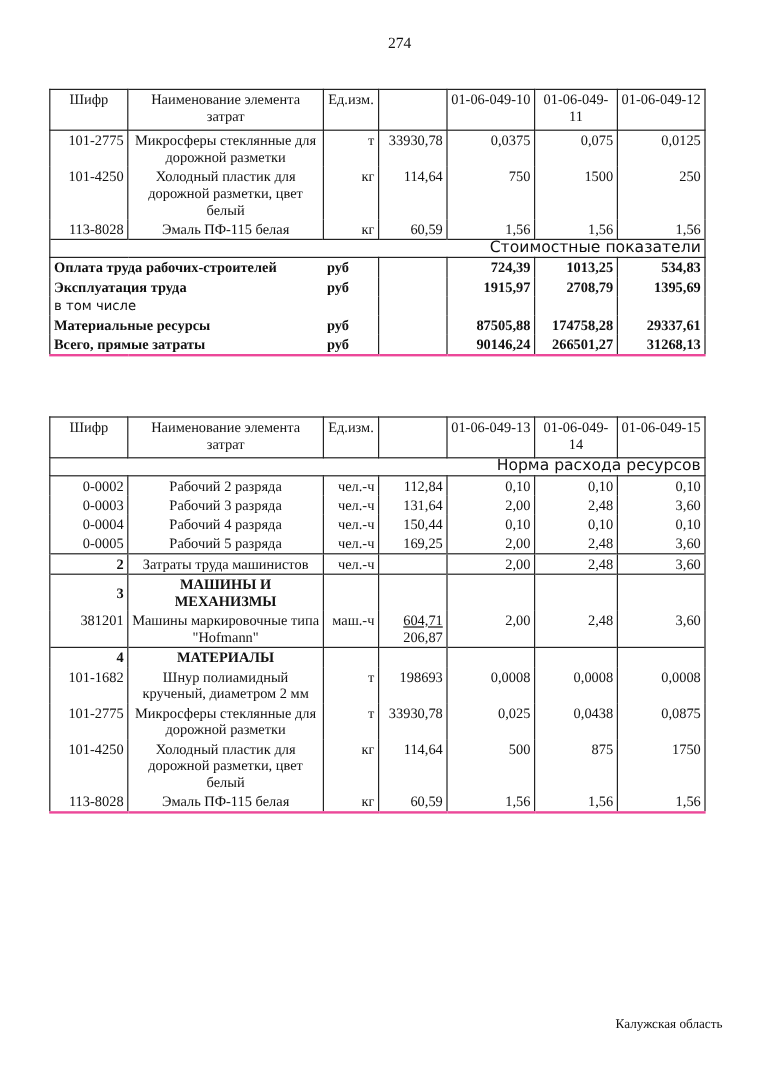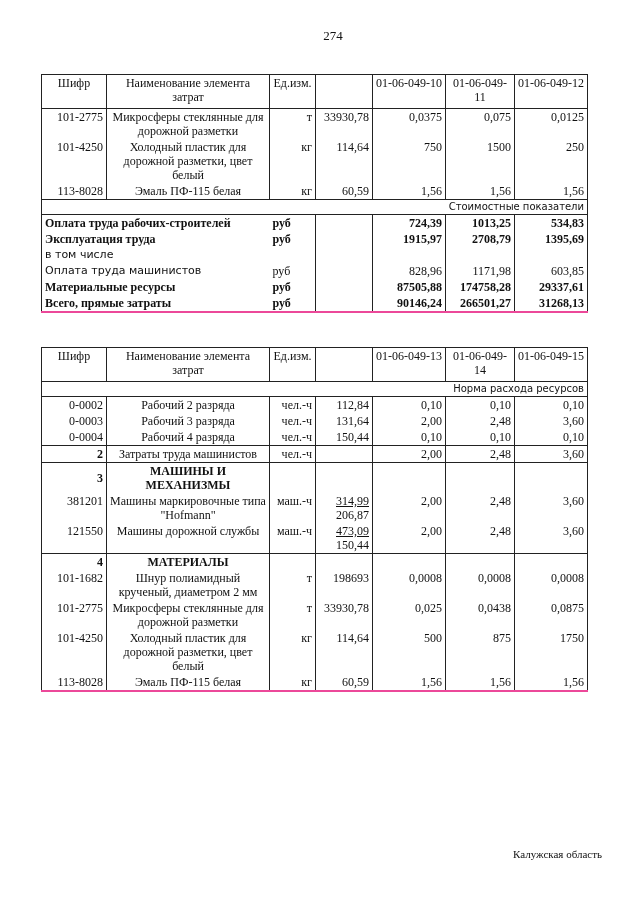--- a/index.html
+++ b/index.html
@@ -7,21 +7,21 @@
          font-family:"Liberation Serif", serif; color:#111; }
   .page-num { position:absolute; top:28px; left:0; width:640px; text-align:center; font-size:13px;padding-left:13px; }
   .footer { position:absolute; top:848px; left:513px; font-size:11px; }
   table.t { position:absolute; left:41px; width:546px; border-collapse:collapse; table-layout:fixed;
             font-size:12px; line-height:14px; }
   table.t td { padding:1px 3px; vertical-align:top; border-left:1px solid #222; border-right:1px solid #222; }
   table.t col.c1 { width:65px; } table.t col.c2 { width:163px; } table.t col.c3 { width:46px; }
   table.t col.c4 { width:57px; } table.t col.c5 { width:73px; } table.t col.c6 { width:69px; } table.t col.c7 { width:73px; }
   .hdr td { border-top:1px solid #222; border-bottom:1px solid #222; text-align:center; vertical-align:top; padding-top:2px; height:31px; }
   .ctr { text-align:right; } .rt { text-align:right; } .lt { text-align:center; }
-  .sub td { border:1px solid #222; font-family:"DejaVu Sans", sans-serif; font-size:10px; text-align:right; height:12px; line-height:12px; padding:0 4px; }
+  .sub td { border:1px solid #222; font-family:"DejaVu Sans", sans-serif; font-size:13px; text-align:right; height:12px; line-height:12px; padding:0 4px; }
   .b { font-weight:bold; }
   .cost td { padding-left:6px; }
   .cost td.nm { border-right:none; }
   .cost td.u { border-left:none; }
   .last td { border-bottom:2px solid #ec4899; }
   .topline td { border-top:1px solid #222; }
   .u-line { text-decoration:underline; }
   .cost2 td.nm { font-size:11px; font-family:"DejaVu Sans", sans-serif; }
 </style>
 </head>
@@ -96,28 +96,20 @@
     <td class="rt">1395,69</td>
   </tr>
   <tr class="cost cost2">
     <td colspan="2" class="nm">в том числе</td>
     <td class="u"></td>
     <td></td>
     <td class="rt"></td>
     <td class="rt"></td>
     <td class="rt"></td>
   </tr>
-  <tr class="cost cost2">
-    <td colspan="2" class="nm">Оплата труда машинистов</td>
-    <td class="u">руб</td>
-    <td></td>
-    <td class="rt">828,96</td>
-    <td class="rt">1171,98</td>
-    <td class="rt">603,85</td>
-  </tr>
   <tr class="cost b">
     <td colspan="2" class="nm">Материальные ресурсы</td>
     <td class="u">руб</td>
     <td></td>
     <td class="rt">87505,88</td>
     <td class="rt">174758,28</td>
     <td class="rt">29337,61</td>
   </tr>
   <tr class="cost b last">
     <td colspan="2" class="nm">Всего, прямые затраты</td>
@@ -173,20 +165,29 @@
   </tr>
   <tr>
     <td class="ctr">0-0004</td>
     <td class="lt">Рабочий 4 разряда</td>
     <td class="ctr">чел.-ч</td>
     <td class="rt">150,44</td>
     <td class="rt">0,10</td>
     <td class="rt">0,10</td>
     <td class="rt">0,10</td>
   </tr>
+  <tr>
+    <td class="ctr">0-0005</td>
+    <td class="lt">Рабочий 5 разряда</td>
+    <td class="ctr">чел.-ч</td>
+    <td class="rt">169,25</td>
+    <td class="rt">2,00</td>
+    <td class="rt">2,48</td>
+    <td class="rt">3,60</td>
+  </tr>
   <tr class="topline">
     <td class="ctr b">2</td>
     <td class="lt">Затраты труда машинистов</td>
     <td class="ctr">чел.-ч</td>
     <td class="rt"></td>
     <td class="rt">2,00</td>
     <td class="rt">2,48</td>
     <td class="rt">3,60</td>
   </tr>
   <tr class="topline">
@@ -195,30 +196,21 @@
     <td></td>
         <td></td>
         <td></td>
         <td></td>
         <td></td>
   </tr>
   <tr>
     <td class="ctr">381201</td>
     <td class="lt">Машины маркировочные типа "Hofmann"</td>
     <td class="ctr">маш.-ч</td>
-    <td class="rt"><span class="u-line">314,99</span><br><span>206,87</span></td>
-    <td class="rt">2,00</td>
-    <td class="rt">2,48</td>
-    <td class="rt">3,60</td>
-  </tr>
-  <tr>
-    <td class="ctr">121550</td>
-    <td class="lt">Машины дорожной службы</td>
-    <td class="ctr">маш.-ч</td>
-    <td class="rt"><span class="u-line">473,09</span><br><span>150,44</span></td>
+    <td class="rt"><span class="u-line">604,71</span><br><span>206,87</span></td>
     <td class="rt">2,00</td>
     <td class="rt">2,48</td>
     <td class="rt">3,60</td>
   </tr>
   <tr class="topline">
     <td class="ctr b">4</td>
     <td class="lt b">МАТЕРИАЛЫ</td>
     <td></td>
         <td></td>
         <td></td>

